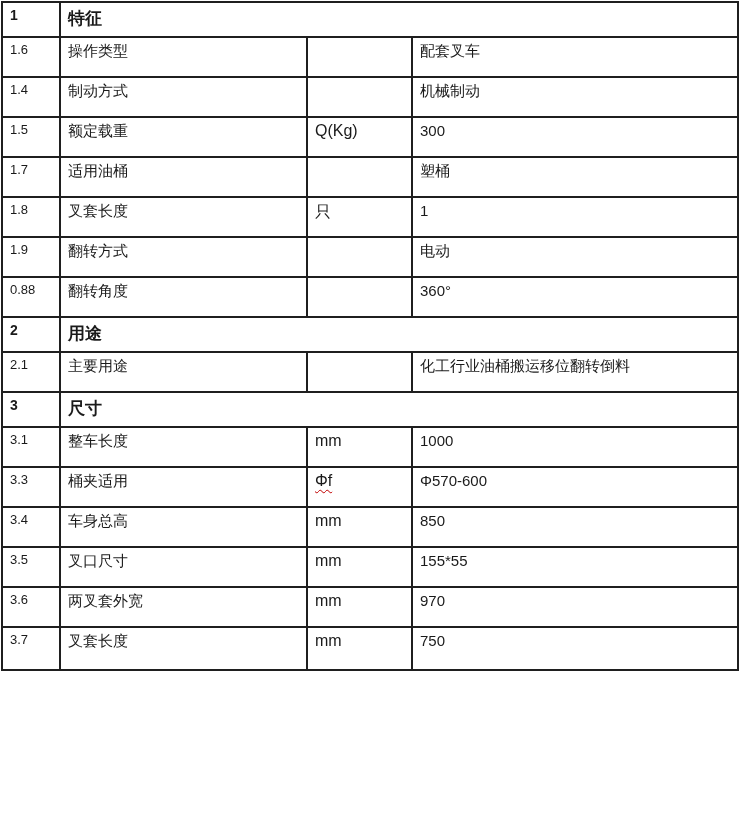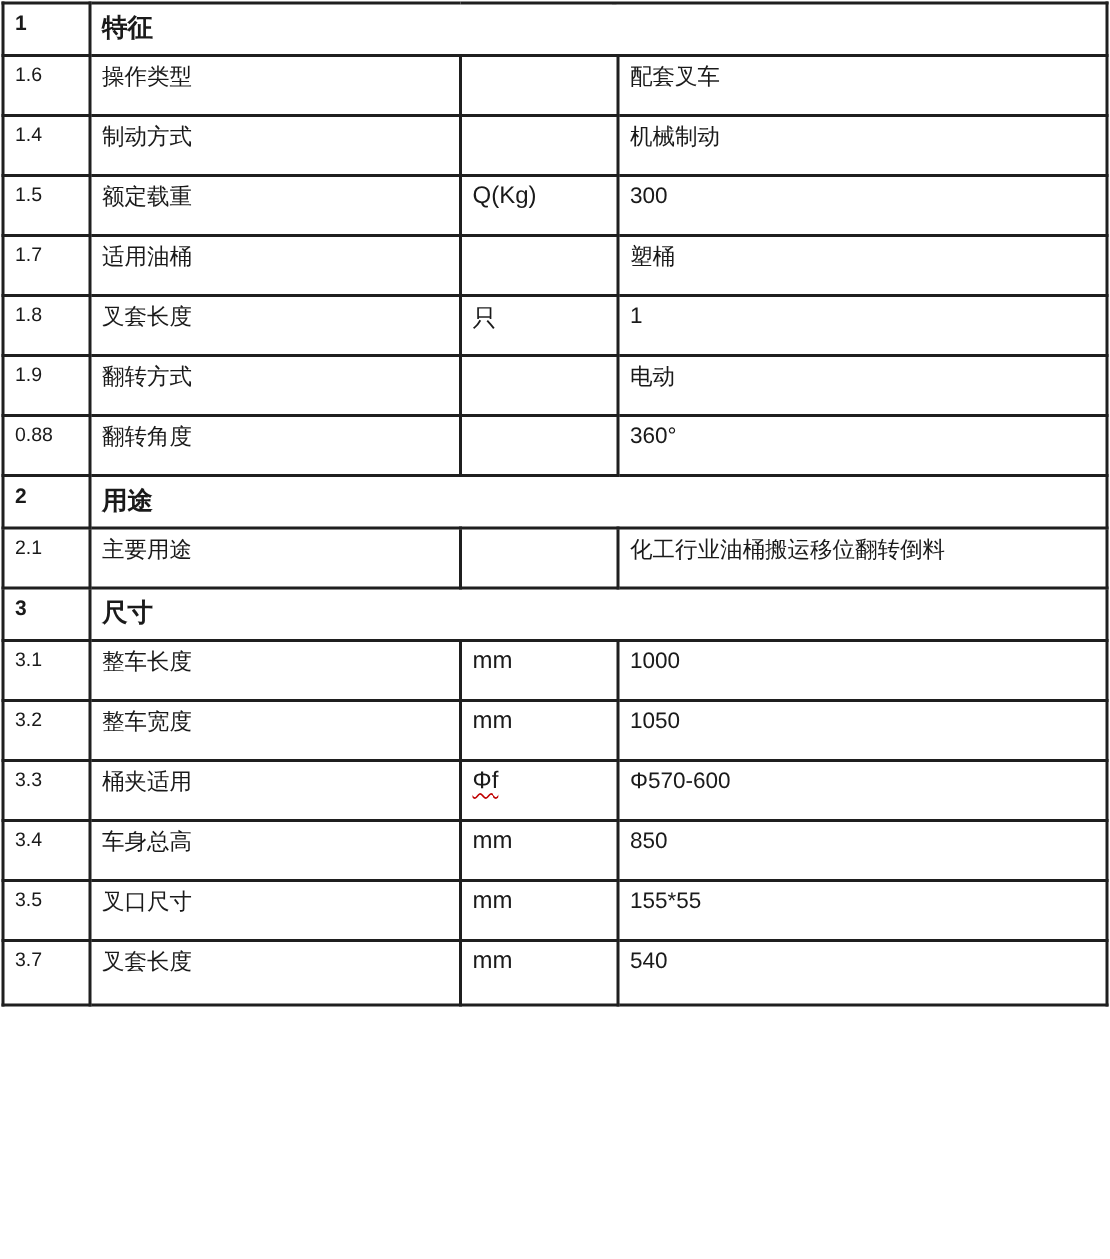--- a/index.html
+++ b/index.html
@@ -147,44 +147,44 @@
           <td class="num">3</td>
           <td class="label" colspan="3">尺寸</td>
         </tr>
         <tr class="data-row">
           <td class="num">3.1</td>
           <td class="label">整车长度</td>
           <td class="unit">mm</td>
           <td class="value">1000</td>
         </tr>
         <tr class="data-row">
-          <td class="num">3.2</td>
-          <td class="label">整车宽度</td>
-          <td class="unit">mm</td>
-          <td class="value">1050</td>
-        </tr>
-        <tr class="data-row">
           <td class="num">3.3</td>
           <td class="label">桶夹适用</td>
           <td class="unit"><span class="squiggle">Φf</span></td>
           <td class="value">Φ570-600</td>
         </tr>
         <tr class="data-row">
           <td class="num">3.4</td>
           <td class="label">车身总高</td>
           <td class="unit">mm</td>
           <td class="value">850</td>
         </tr>
         <tr class="data-row">
           <td class="num">3.5</td>
           <td class="label">叉口尺寸</td>
           <td class="unit">mm</td>
           <td class="value">155*55</td>
         </tr>
+        <tr class="data-row">
+          <td class="num">3.6</td>
+          <td class="label">两叉套外宽</td>
+          <td class="unit">mm</td>
+          <td class="value">970</td>
+        </tr>
         <tr class="data-row last-row">
           <td class="num">3.7</td>
           <td class="label">叉套长度</td>
           <td class="unit">mm</td>
-          <td class="value">540</td>
+          <td class="value">750</td>
         </tr>
       </tbody>
   </table>
 </div>
 
 </body></html>

